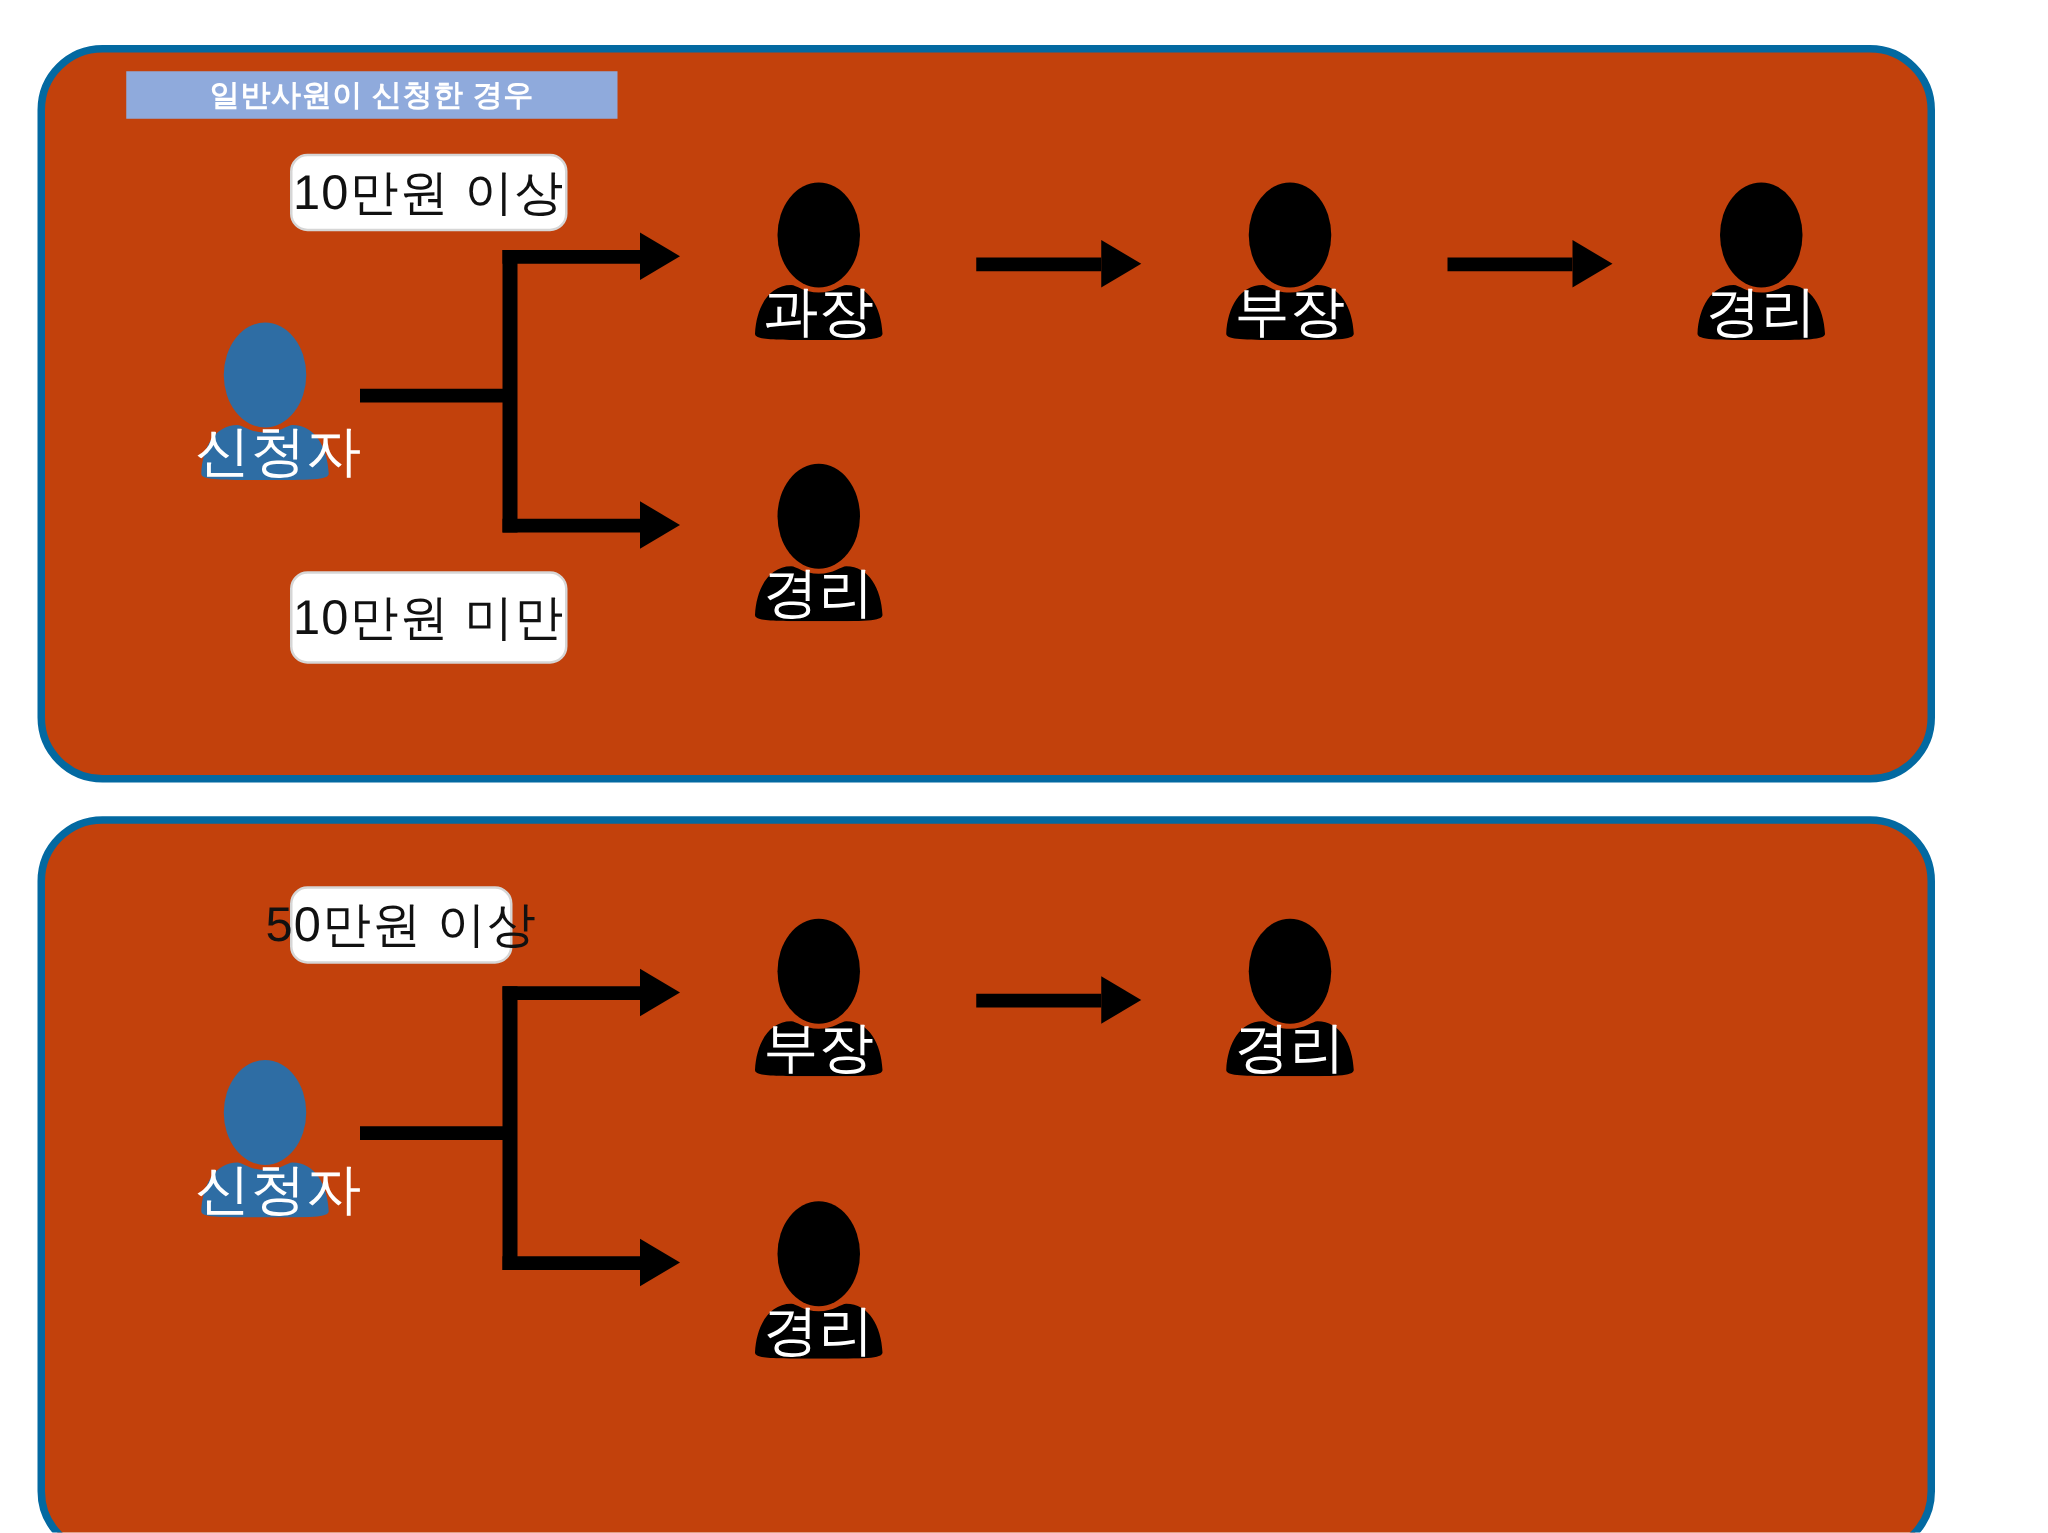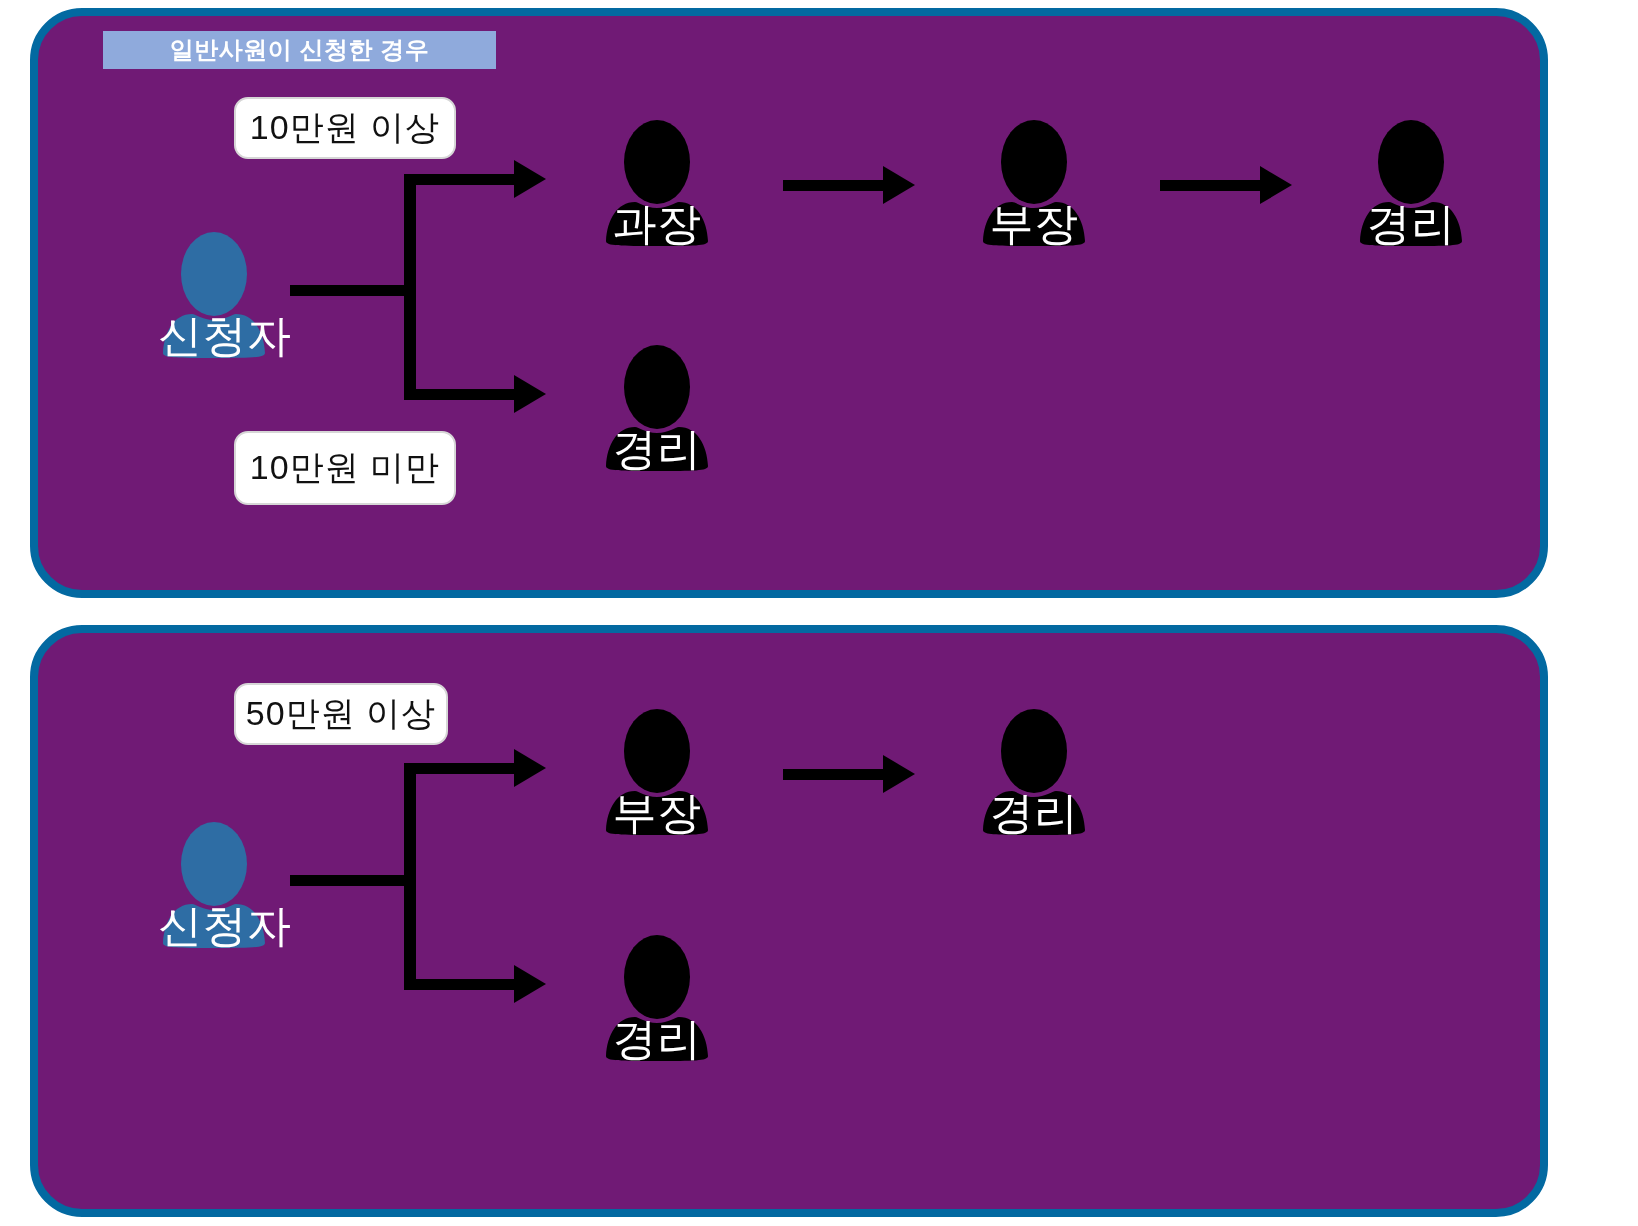--- a/index.html
+++ b/index.html
@@ -10,24 +10,25 @@
   body {
     width: 1638px;
     height: 1226px;
     position: relative;
     font-family: "Liberation Sans", "DejaVu Sans", sans-serif;
     overflow: hidden;
   }
 
   .panel {
     position: absolute;
-    border: 8px solid #0369a1;
+    border: 6px solid #0369a1;
     border-radius: 52px;
-    background: #701a75;
+    background: #c2410c;
     box-sizing: border-box;
+    margin-top: 28px;
   }
   #panel-0 { left: 30px;  top: 8px;   width: 1518px; height: 590px; }
   #panel-1 { left: 30px;  top: 625px; width: 1518px; height: 592px; }
 
   .panel-banner {
     position: absolute;
     height: 38px;
     background: #8FAADC;
     color: #ffffff;
     font-size: 24px;
@@ -42,21 +43,21 @@
   #banner-0 { left: 65px; top: 15px;  width: 393px; }
   #banner-1 { left: 65px; top: 0px;   width: 393px; }
 
   
   .cond-pill {
     position: absolute;
     border: 2px solid #d6d6d6;
     border-radius: 14px;
     background: #ffffff;
     color: #111111;
-    font-size: 34px;
+    font-size: 39px;
     display: flex;
     align-items: center;
     justify-content: center;
     box-sizing: border-box;
     white-space: nowrap;
     letter-spacing: 1px;
   }
 
   
   .person {
@@ -168,21 +169,21 @@
       <path d="M56 92c-12 0-18-6-22-6C16 86 6 104 5 125 5 130 20 130 56 130s51 0 51-5c-1-21-11-39-29-39-4 0-10 6-22 6z" fill="#000000"></path>
     </svg>
     <div class="p-label">경리</div>
   </div>
 
 </div>
 
 <div class="panel" id="panel-1">
 
 
-  <div class="cond-pill" style="left:196px; top:50px; width:214px; height:62px;">50만원 이상</div>
+  <div class="cond-pill" style="left:196px; top:50px; width:178px; height:62px;">50만원 이상</div>
 
 
   <div class="person" style="left:120px; top:185px;">
     <svg viewBox="0 0 112 130" xmlns="http://www.w3.org/2000/svg">
       <ellipse cx="56" cy="46" rx="33" ry="42" fill="#2E6DA4"></ellipse>
       <path d="M56 92c-12 0-18-6-22-6C16 86 6 104 5 125 5 130 20 130 56 130s51 0 51-5c-1-21-11-39-29-39-4 0-10 6-22 6z" fill="#2E6DA4"></path>
     </svg>
     <div class="p-label">신청자</div>
   </div>
 

